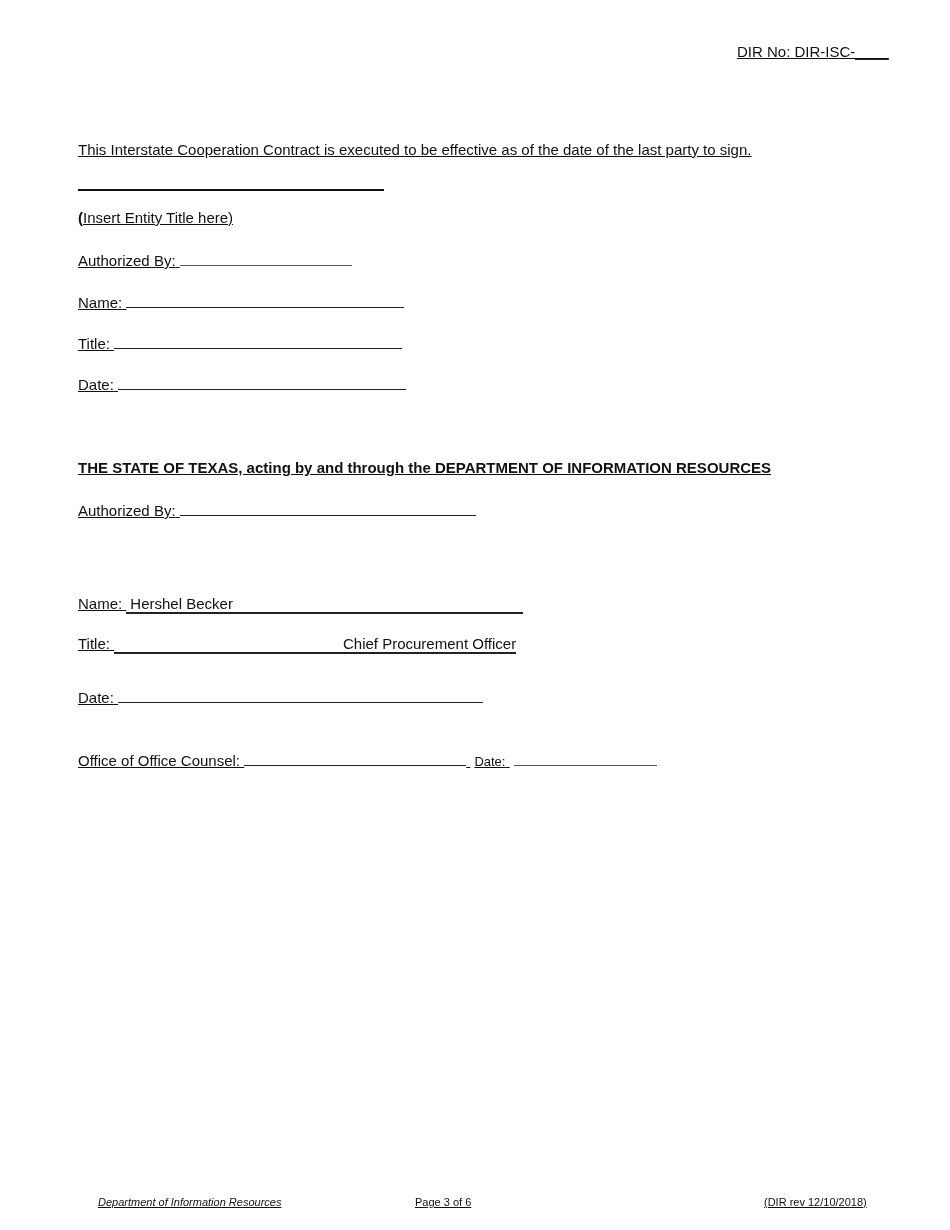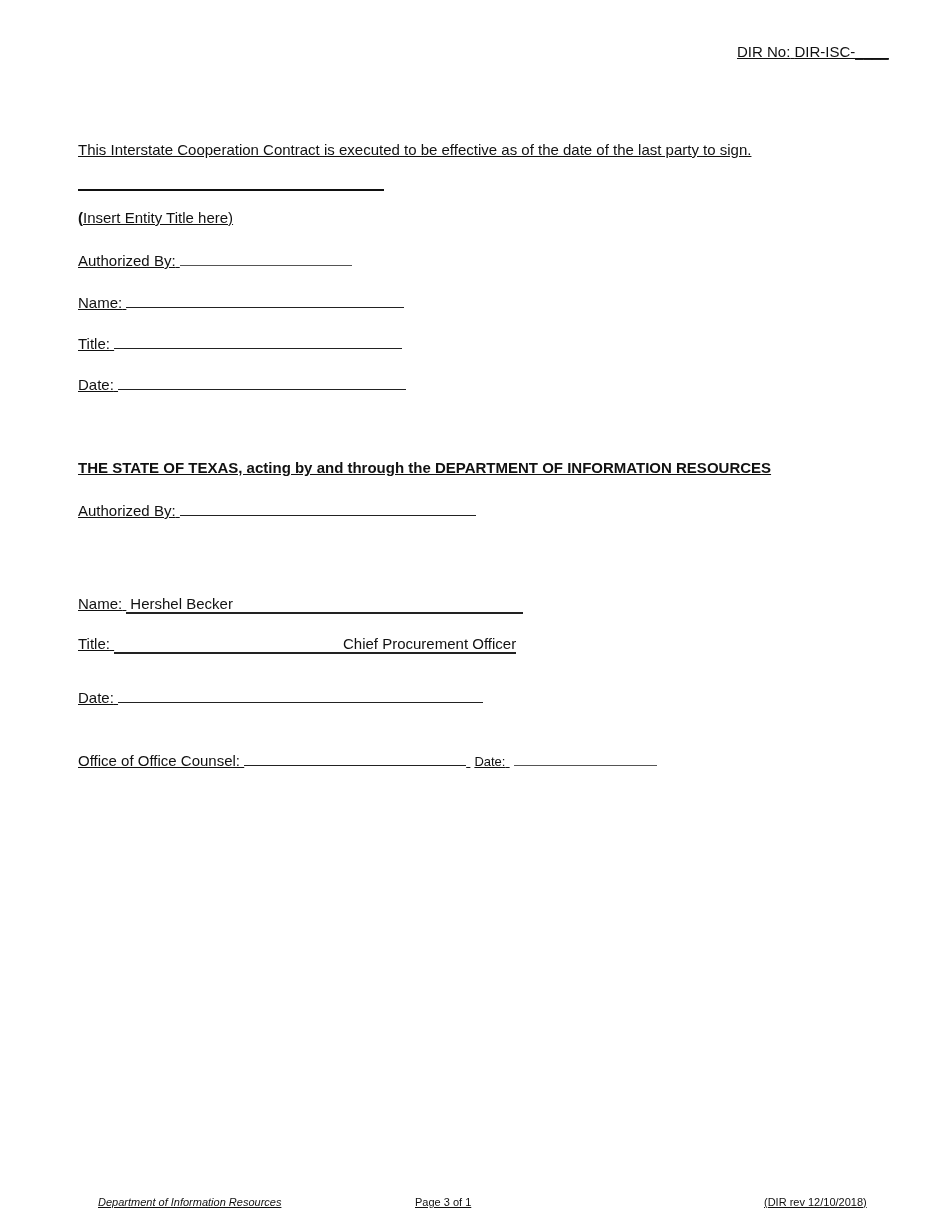--- a/index.html
+++ b/index.html
@@ -74,14 +74,14 @@
 </div>
 
 <div class="abs txt" style="left:78px; top:751px;">
   <span>Office of Office Counsel:</span>
   <span class="line" style="width:222px;"></span>
   <span style="font-size:13px; margin-left:4px;">Date:</span>
   <span class="line thin" style="width:143px; margin-left:4px;"></span>
 </div>
 
 <div class="abs footer ital" style="left:80px; top:1196px;margin-left:18px;">Department of Information Resources</div>
-<div class="abs footer" style="left:415px; top:1196px;">Page 3 of 1</div>
+<div class="abs footer" style="left:415px; top:1196px;">Page 3 of 6</div>
 <div class="abs footer" style="left:764px; top:1196px;">(DIR rev 12/10/2018)</div>
 
 </body></html>

